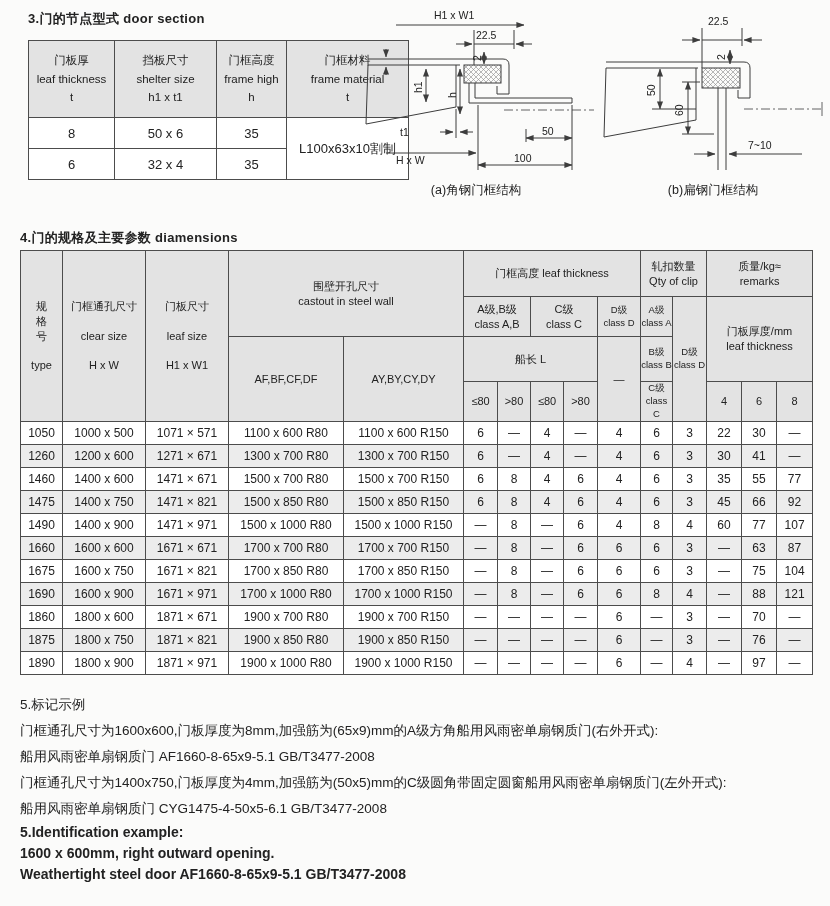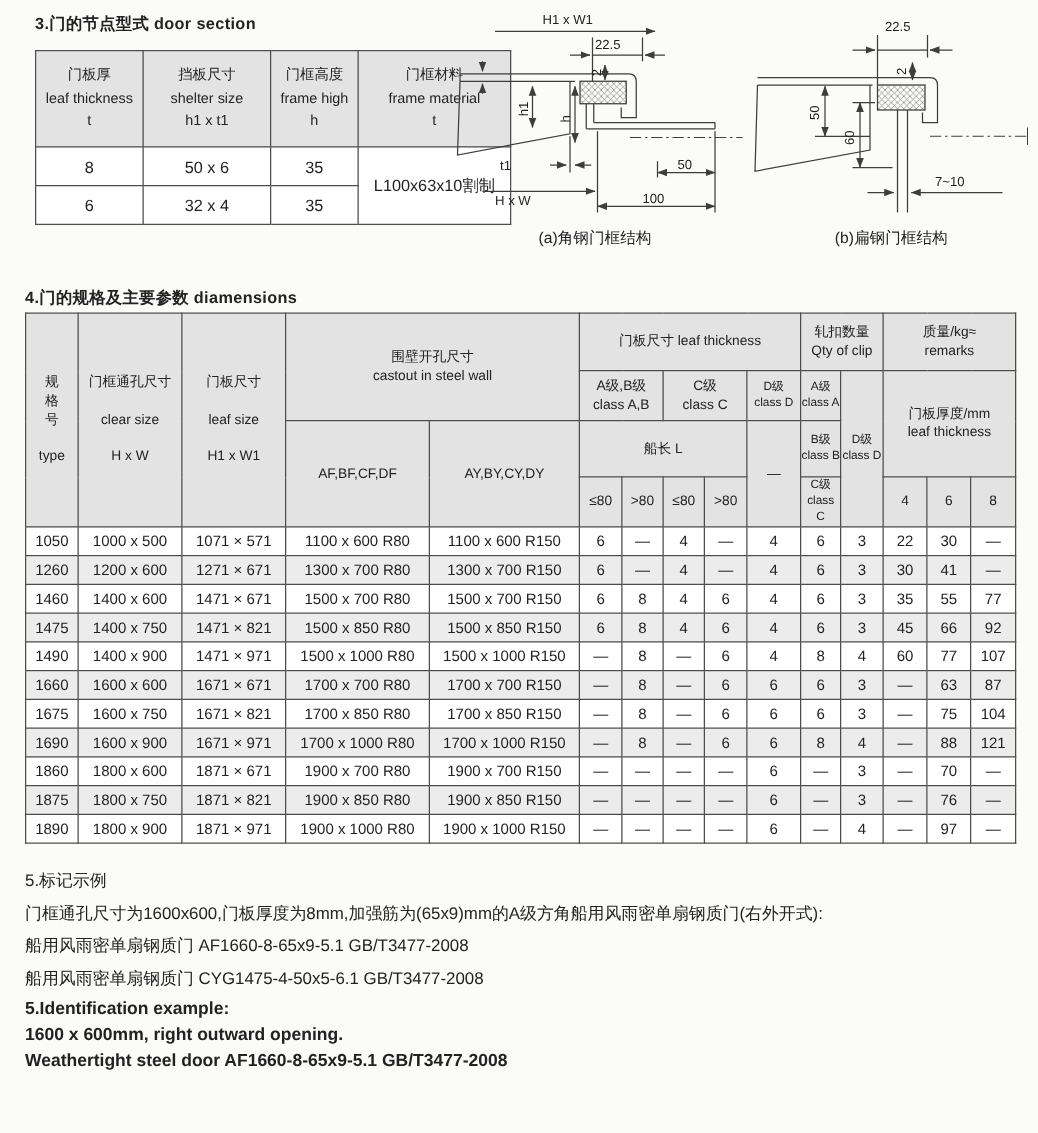--- a/index.html
+++ b/index.html
@@ -207,21 +207,21 @@
 clear size
 
 H x W</th>
         <th rowspan="4">门板尺寸
 
 leaf size
 
 H1 x W1</th>
         <th colspan="2" rowspan="2">围壁开孔尺寸
 castout in steel wall</th>
-        <th colspan="5">门板尺寸  leaf thickness</th>
+        <th colspan="5">门框高度  leaf thickness</th>
         <th colspan="2">轧扣数量
 Qty of clip</th>
         <th colspan="3">质量/kg≈
 remarks</th>
       </tr>
       <tr class="hr2">
         <th colspan="2">A级,B级
 class A,B</th>
         <th colspan="2">C级
 class C</th>
@@ -442,19 +442,20 @@
           <td>97</td>
           <td>—</td>
         </tr>
       </tbody>
   </table>
 
   <div class="notes">
     <p class="note zh">5.标记示例</p>
     <p class="note zh">门框通孔尺寸为1600x600,门板厚度为8mm,加强筋为(65x9)mm的A级方角船用风雨密单扇钢质门(右外开式):</p>
     <p class="note zh">船用风雨密单扇钢质门 AF1660-8-65x9-5.1 GB/T3477-2008</p>
+    <p class="note zh">门框通孔尺寸为1400x750,门板厚度为4mm,加强筋为(50x5)mm的C级圆角带固定圆窗船用风雨密单扇钢质门(左外开式):</p>
     <p class="note zh">船用风雨密单扇钢质门 CYG1475-4-50x5-6.1 GB/T3477-2008</p>
     <p class="note en">5.Identification example:</p>
     <p class="note en">1600 x 600mm, right outward opening.</p>
     <p class="note en">Weathertight steel door AF1660-8-65x9-5.1 GB/T3477-2008</p>
   </div>
 
 </div>
 
 </body></html>

